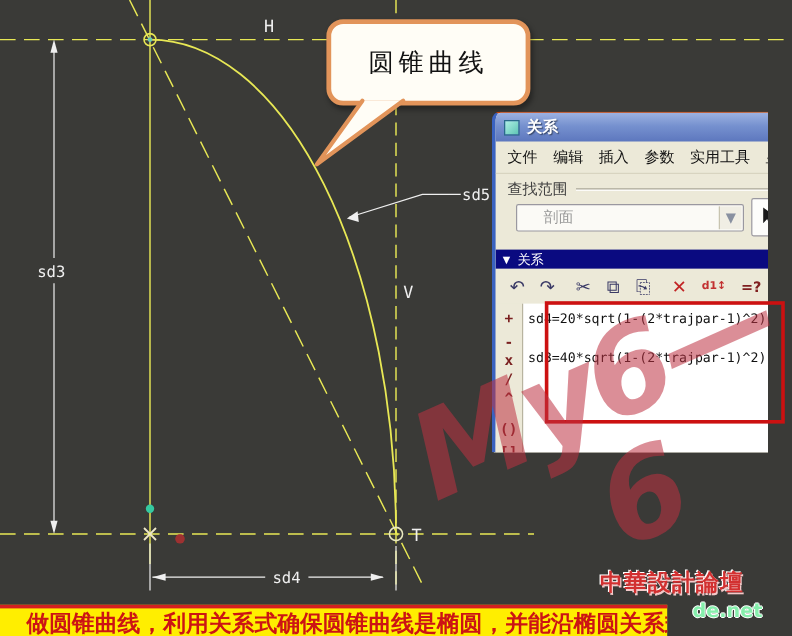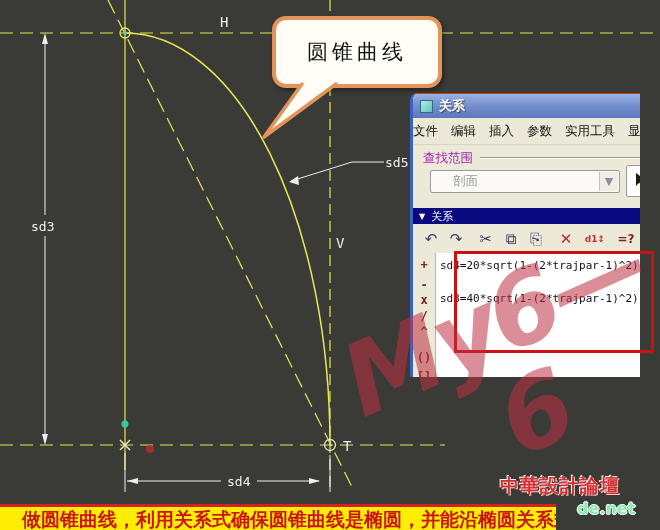--- a/index.html
+++ b/index.html
@@ -25,25 +25,25 @@
   .dialog{position:absolute;left:410px;top:93px;width:230px;height:284px;z-index:10;
           background:#ece9d8;border-left:3px solid #3a62c0;border-top:1px solid #c2410c;
           border-radius:7px 0 0 0;overflow:hidden;font-size:12.5px;color:#111;}
   .titlebar{position:absolute;left:0;top:0;right:0;height:24px;
             background:linear-gradient(180deg,#9db2e2 0%,#7691cf 45%,#5d77be 100%);
             border-radius:5px 0 0 0;display:flex;align-items:center;padding-left:7px;}
   .title-icon{width:13px;height:13px;margin-right:6px;border:1px solid #2a6a8a;
               background:linear-gradient(135deg,#aef0e4,#5ec4b4);}
   .titlebar .ttl{color:#fff;font-weight:bold;font-size:13px;text-shadow:1px 1px 1px #33415f;}
   .menubar{position:absolute;left:0;top:24px;right:0;height:27px;display:flex;gap:13px;
-           align-items:center;white-space:nowrap;overflow:hidden;
+           align-items:center;padding-left:10px;white-space:nowrap;overflow:hidden;
            border-bottom:1px solid #d8d4c0;}
   .menubar span{cursor:default;}
   .find-row{position:absolute;left:10px;top:55px;right:0;height:18px;display:flex;align-items:center;
-            color:#a21caf;}
+            color:#404040;}
   .find-row .groove{flex:1;height:2px;margin-left:7px;border-top:1px solid #9a9888;border-bottom:1px solid #fff;}
   .combo{position:absolute;left:17px;top:76px;width:190px;height:23px;background:#fbfaf6;
          border:1px solid #9a98a0;border-radius:2px;display:flex;align-items:center;
          color:#9a9a9a;padding-left:22px;}
   .combo .dd{position:absolute;right:1px;top:1px;bottom:1px;width:19px;background:#f0eee4;
              border-left:1px solid #c8c4b0;display:flex;align-items:center;justify-content:center;
              color:#8890a0;font-size:11px;}
   .selbtn{position:absolute;left:213px;top:71px;width:30px;height:32px;background:#fdfdfb;
           border:1px solid #9a98a0;border-radius:2px;display:flex;align-items:center;justify-content:center;}
   .sect-hdr{position:absolute;left:0;top:114px;right:0;height:16px;background:#0a0a80;color:#fff;

